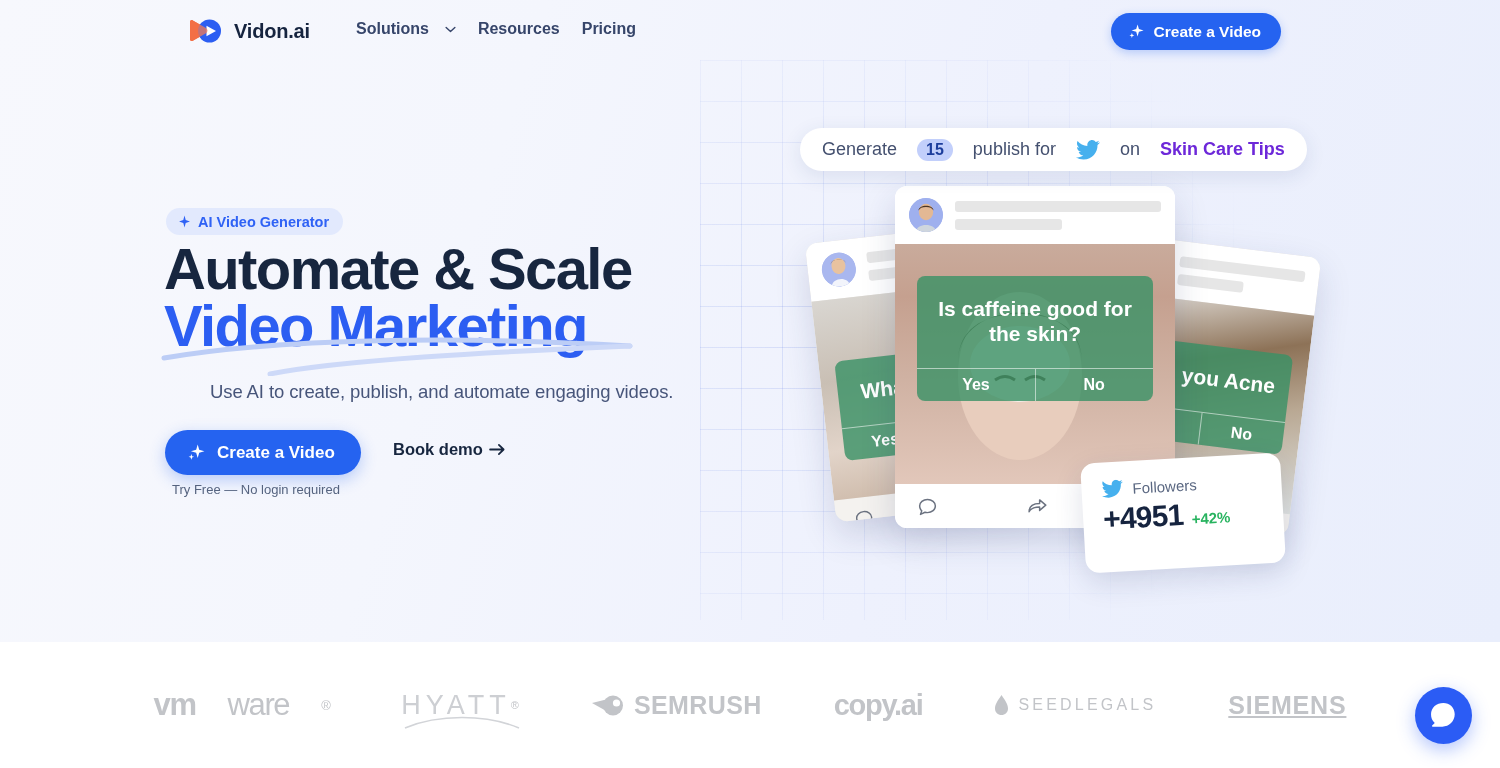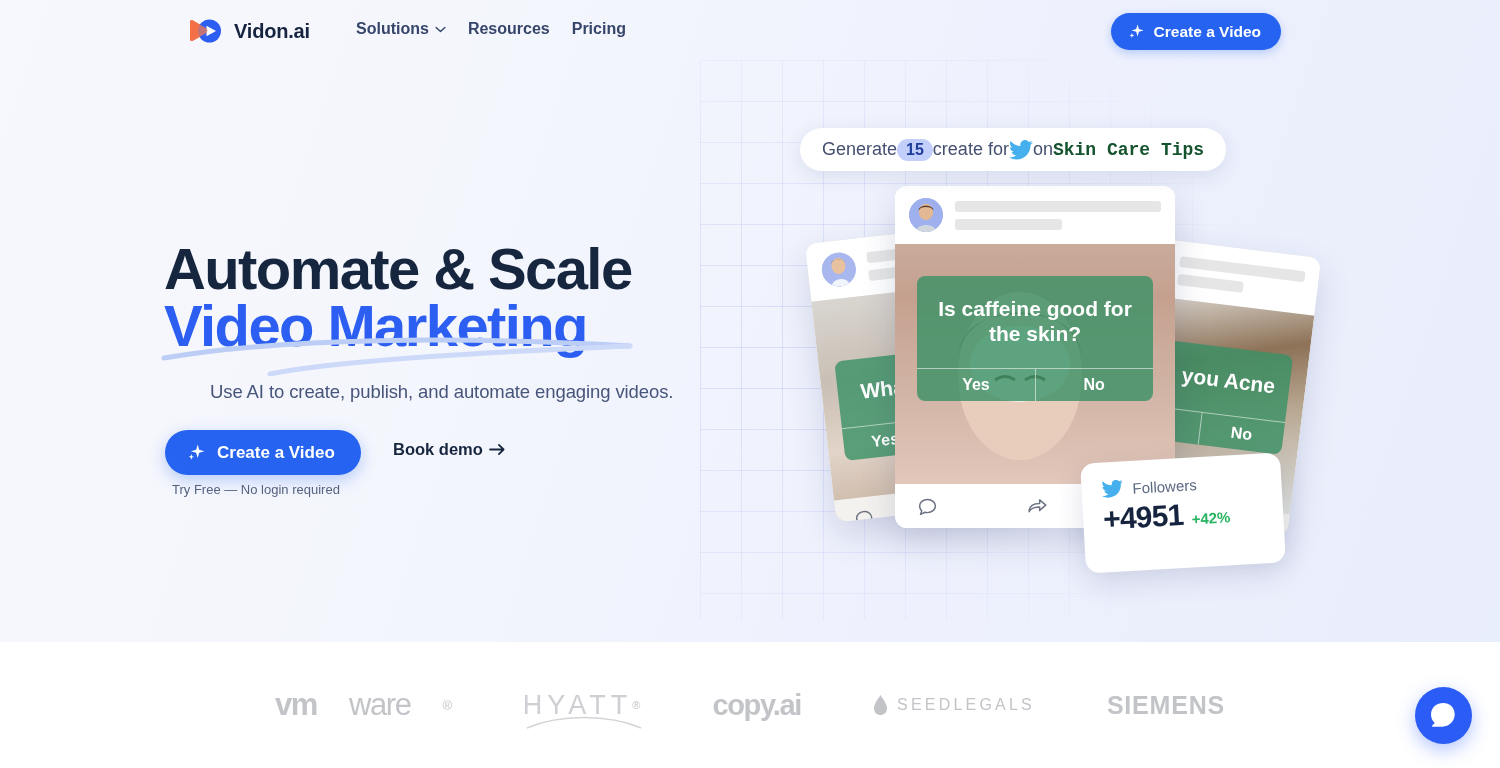--- a/index.html
+++ b/index.html
@@ -42,21 +42,21 @@
     display: flex; align-items: center; gap: 10px;
     cursor: pointer;
   }
   .logo-mark { position: relative; width: 36px; height: 30px; }
   .brand-name {
     font-size: 20px; font-weight: bold; color: #16243f; letter-spacing: -0.2px;
   }
   .nav { position: absolute; left: 356px; top: 20px; display: flex; align-items: center; gap: 22px; }
   .nav-item {
     font-size: 16px; font-weight: bold; color: #36456a;
-    cursor: pointer; display: flex; align-items: center; gap: 6px;
+    cursor: pointer; display: flex; align-items: center; gap: 16px;
   }
   .chev { display: inline-block; width: 11px; height: 7px; }
   .header-cta {
     position: absolute; right: 166px; top: 13px;
     height: 37px; padding: 0 20px 0 17px;
     background: #2563f0; border-radius: 19px;
     display: flex; align-items: center; gap: 9px;
     color: #fff; font-size: 15.5px; font-weight: bold;
     cursor: pointer; border: none;
     box-shadow: 0 3px 10px rgba(37,99,240,0.28);
@@ -98,30 +98,30 @@
   .trynote {
     position: absolute; left: 172px; top: 482px;
     font-size: 13px; color: #55637f;
   }
 
   
   .prompt {
     position: absolute; left: 800px; top: 128px;
     height: 43px; padding: 0 22px;
     background: #fff; border-radius: 22px;
-    display: flex; align-items: center; gap: 0;
+    display: flex; align-items: center; gap: 20px;
     font-size: 18px; color: #44506f;
     box-shadow: 0 5px 20px rgba(40,60,120,0.11);
     z-index: 30; white-space: nowrap;
   }
   .prompt .count {
     background: #c2cffb; color: #1c3d9c; font-weight: bold;
     border-radius: 11px; padding: 2px 9px; font-size: 16px;
   }
-  .prompt .topic { color: #14532d; font-weight: bold; font-family: Liberation Mono, monospace; }
+  .prompt .topic { color: #6d28d9; font-weight: bold; }
 
   
   .card {
     position: absolute;
     background: #fff;
     border-radius: 12px;
     overflow: hidden;
     box-shadow: 0 14px 34px rgba(35,50,100,0.17);
   }
   .card-left {
@@ -192,20 +192,26 @@
     box-shadow: 0 6px 18px rgba(43,92,245,0.35);
     z-index: 60; border: none;
   }
 </style>
 </head>
 <body>
 
 <section class="hero">
   <div class="grid-bg"></div>
 
+  <div class="badge">
+    <svg width="13" height="13" viewBox="0 0 24 24">
+      <path d="M12 1 L14.2 9.2 L22 12 L14.2 14.8 L12 23 L9.8 14.8 L2 12 L9.8 9.2 Z" fill="#2f62f5"></path>
+    </svg>
+    <span>AI Video Generator</span>
+  </div>
 
   <h1 class="h1">
     <span>Automate &amp; Scale</span>
     <span class="accent">Video Marketing</span>
   </h1>
 
   <svg class="swoosh" viewBox="0 0 500 46">
     <path d="M4 28 C 120 8, 300 6, 470 16" stroke="#bccdf6" stroke-width="5" fill="none" stroke-linecap="round"></path>
     <path d="M470 16 C 330 22, 180 30, 110 44" stroke="#cdd9f8" stroke-width="5" fill="none" stroke-linecap="round"></path>
   </svg>
@@ -225,21 +231,21 @@
     <svg width="17" height="13" viewBox="0 0 18 14">
       <path d="M1 7 H15 M10.5 2 L15.6 7 L10.5 12" stroke="#17263f" stroke-width="1.9" fill="none" stroke-linecap="round" stroke-linejoin="round"></path>
     </svg>
   </a>
 
   <div class="trynote">Try Free — No login required</div>
 
   <div class="prompt">
     <span>Generate</span>
     <span class="count">15</span>
-    <span>create for</span>
+    <span>publish for</span>
     <svg width="24" height="20" viewBox="0 0 24 20">
       <path d="M23.6 2.6c-.9.4-1.8.7-2.8.8 1-.6 1.8-1.5 2.1-2.7-.9.6-2 1-3.1 1.2A4.85 4.85 0 0 0 16.2 0c-2.7 0-4.9 2.2-4.9 4.9 0 .4 0 .8.1 1.1C7.3 5.8 3.9 3.9 1.6 1 1.2 1.7 1 2.5 1 3.4c0 1.7.9 3.2 2.2 4.1-.8 0-1.6-.2-2.2-.6v.1c0 2.4 1.7 4.4 3.9 4.8-.4.1-.8.2-1.3.2-.3 0-.6 0-.9-.1.6 2 2.4 3.4 4.6 3.4-1.7 1.3-3.8 2.1-6.1 2.1-.4 0-.8 0-1.2-.1 2.2 1.4 4.8 2.2 7.5 2.2 9.1 0 14-7.5 14-14v-.6c1-.7 1.8-1.6 2.5-2.5z" fill="#46b0ee"></path>
     </svg>
     <span>on</span>
     <span class="topic">Skin Care Tips</span>
   </div>
 
   <div class="card card-left">
     <div class="card-head">
       <div class="avatar">
@@ -393,31 +399,39 @@
       <span>ware</span>
       <span style="font-size:13px;vertical-align:super;">®</span>
   </div>
   <div class="logo-item" style="position:relative;">
     <span style="font-size:27px;letter-spacing:5px;font-weight:300;color:#cdcfd3;">HYATT</span>
     <svg width="118" height="16" viewBox="0 0 118 16" style="position:absolute;left:2px;bottom:-9px;">
       <path d="M2 14 C35 0, 83 0, 116 14" stroke="#d2d4d8" stroke-width="1.6" fill="none"></path>
     </svg>
     <span style="font-size:11px;vertical-align:super;">®</span>
   </div>
+  <div class="logo-item" style="gap:9px;">
+    <svg width="34" height="25" viewBox="0 0 34 25">
+      <path d="M1 10 L17 6 L17 19 Z" fill="#c2c4c8"></path>
+      <circle cx="22" cy="12.5" r="10" fill="#c2c4c8"></circle>
+      <circle cx="25.5" cy="10" r="3.6" fill="#fff"></circle>
+    </svg>
+    <span style="font-size:25px;font-weight:bold;letter-spacing:0.4px;">SEMRUSH</span>
+  </div>
   <div class="logo-item">
     <span style="font-size:29px;font-weight:bold;letter-spacing:-1.3px;">copy.ai</span>
   </div>
   <div class="logo-item" style="gap:9px;">
     <svg width="15" height="22" viewBox="0 0 15 22">
       <path d="M7.5 1 C11.5 7, 14 10.5, 14 14.5 C14 18.6, 11 21, 7.5 21 C4 21, 1 18.6, 1 14.5 C1 10.5, 3.5 7, 7.5 1Z" fill="#c2c4c8"></path>
     </svg>
     <span style="font-size:16px;letter-spacing:3.2px;">SEEDLEGALS</span>
   </div>
   <div class="logo-item">
-    <span style="font-size:25px;font-weight:bold;letter-spacing:0.8px;">SIEMENS</span>
+    <span style="font-size:25px;font-weight:bold;letter-spacing:0.8px;text-decoration:underline;">SIEMENS</span>
   </div>
 </section>
 
 <button class="fab">
   <svg width="26" height="26" viewBox="0 0 26 26">
     <path d="M24 12 C24 18.6 18.6 24 12 24 L2.6 24 C2 24 1.7 23.3 2.1 22.9 L4.6 20.3 C2 18.1 1 15.3 1 12 C1 5.4 6.4 1 13 1 C19 1 24 5.4 24 12Z" fill="#fff" transform="translate(-1,-1) scale(1.03)"></path>
   </svg>
 </button>
 
 </body></html>

